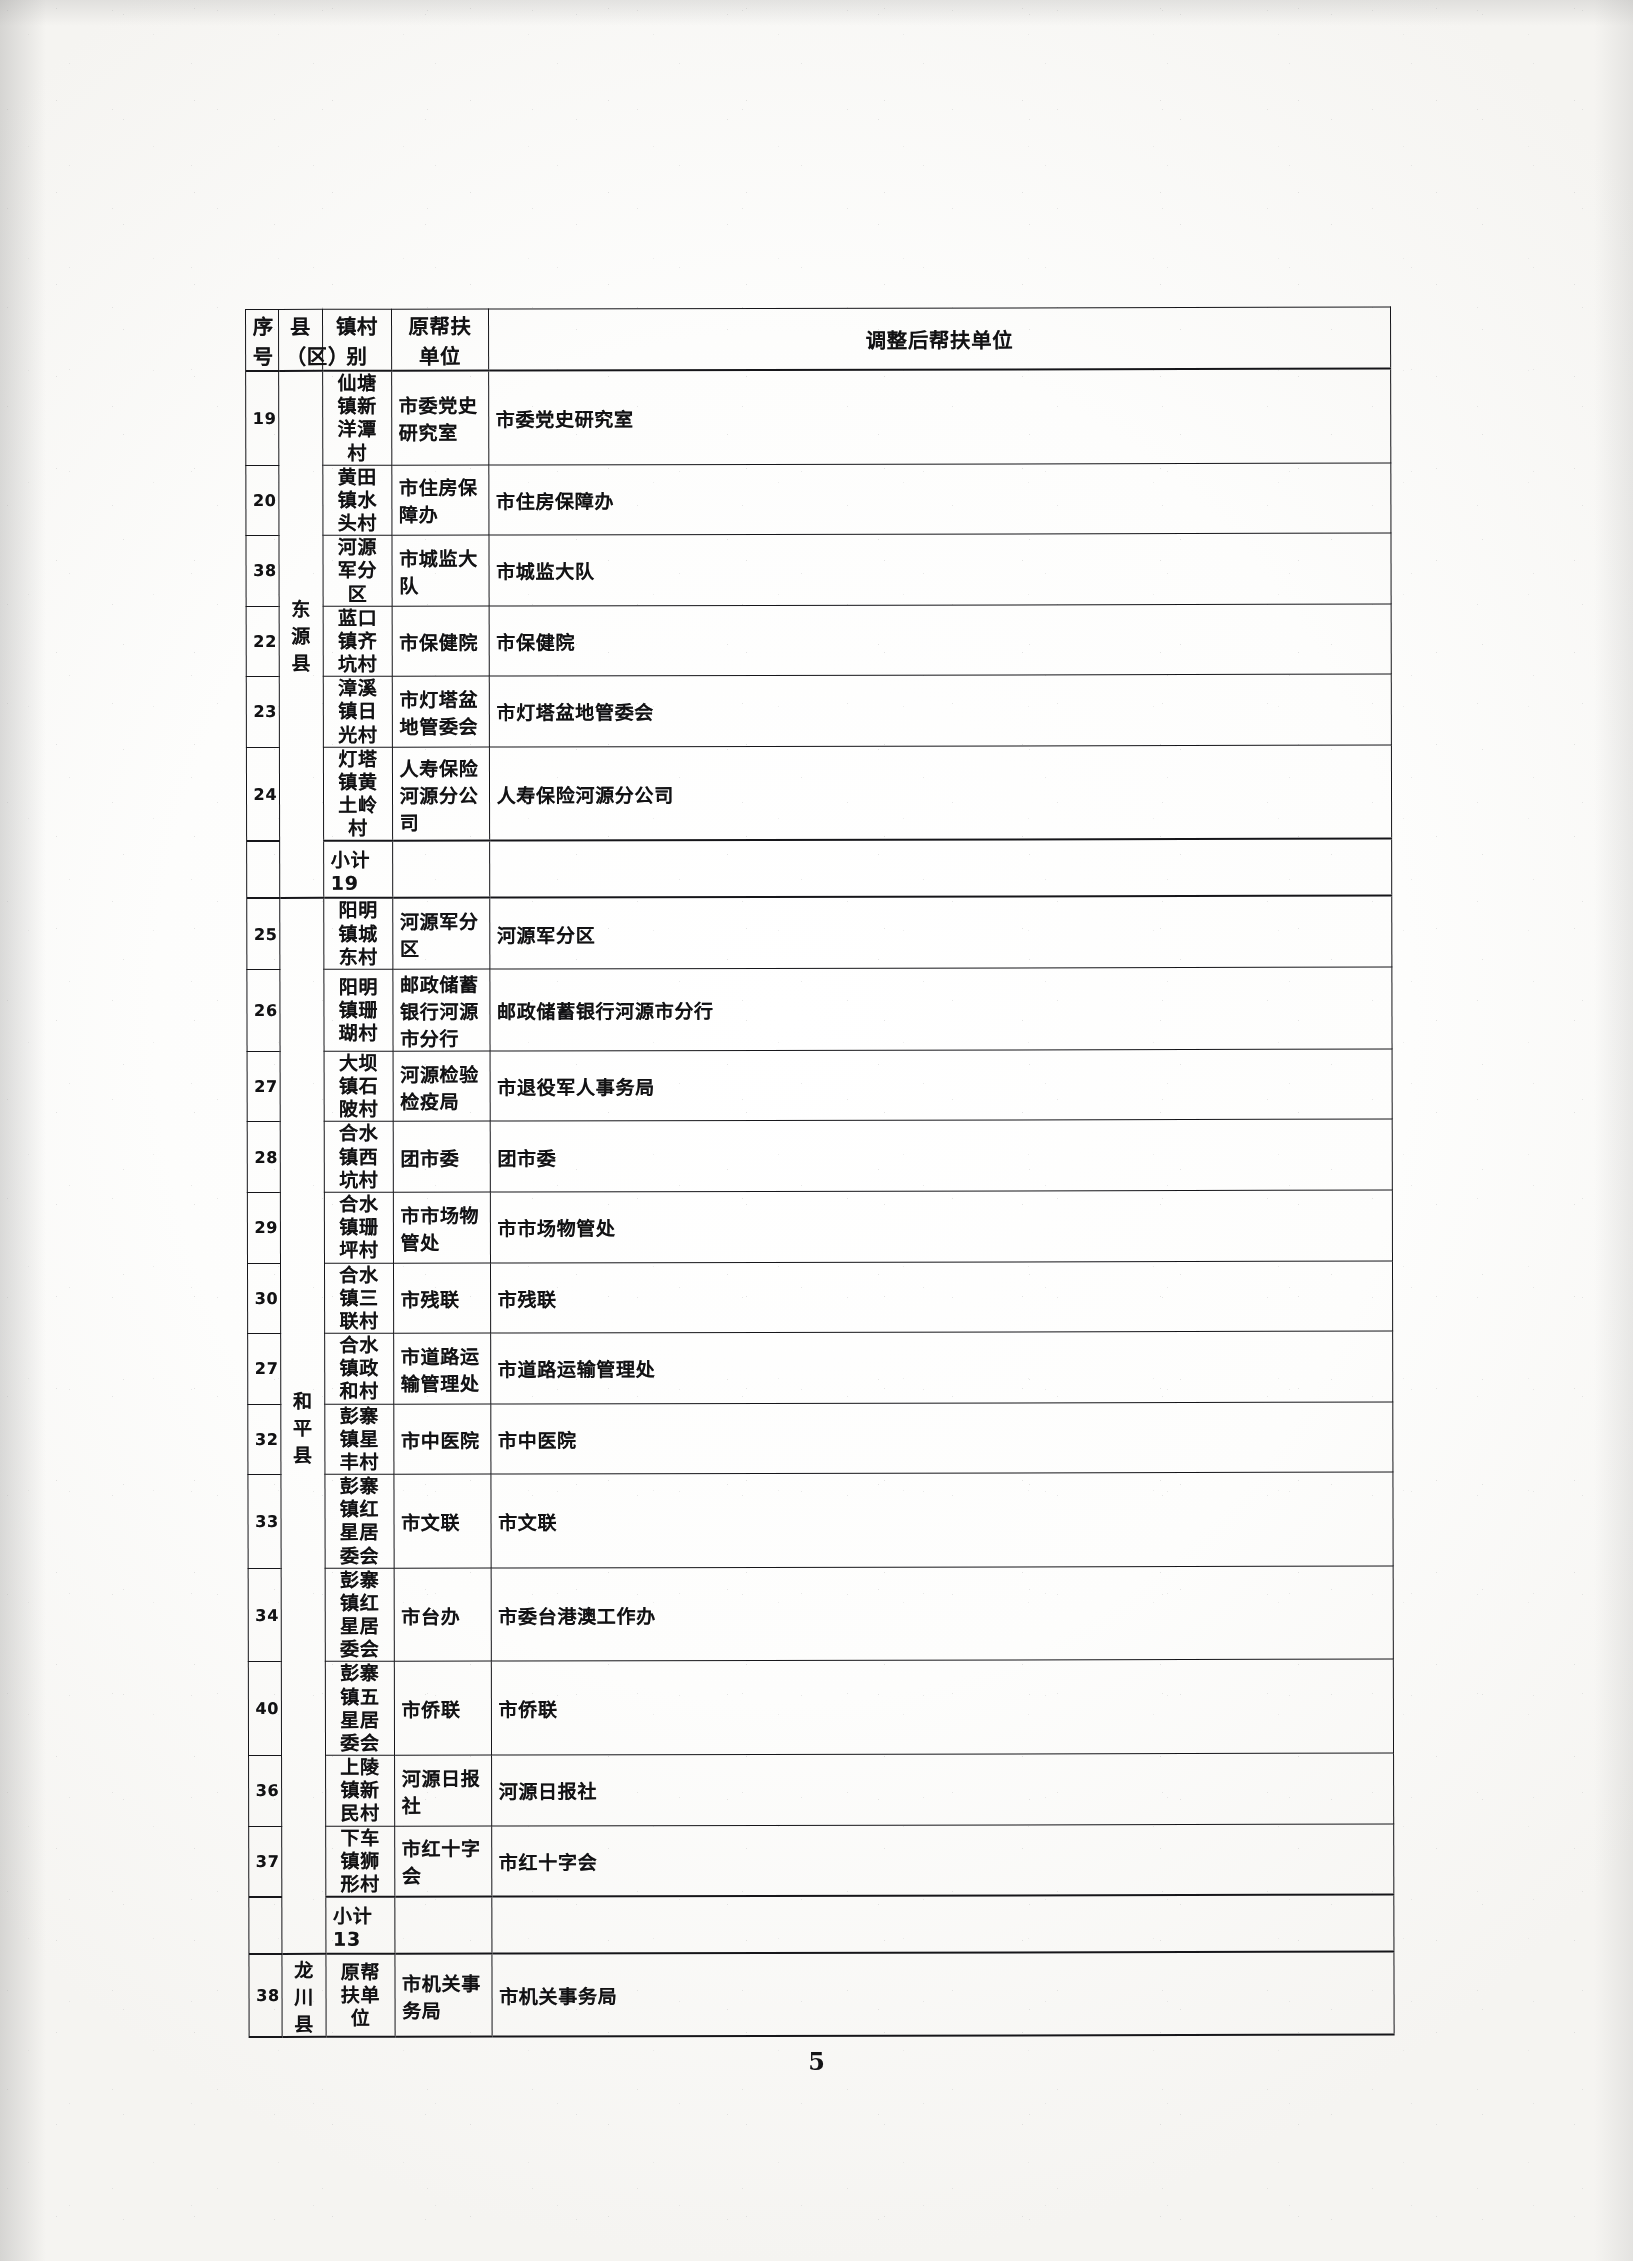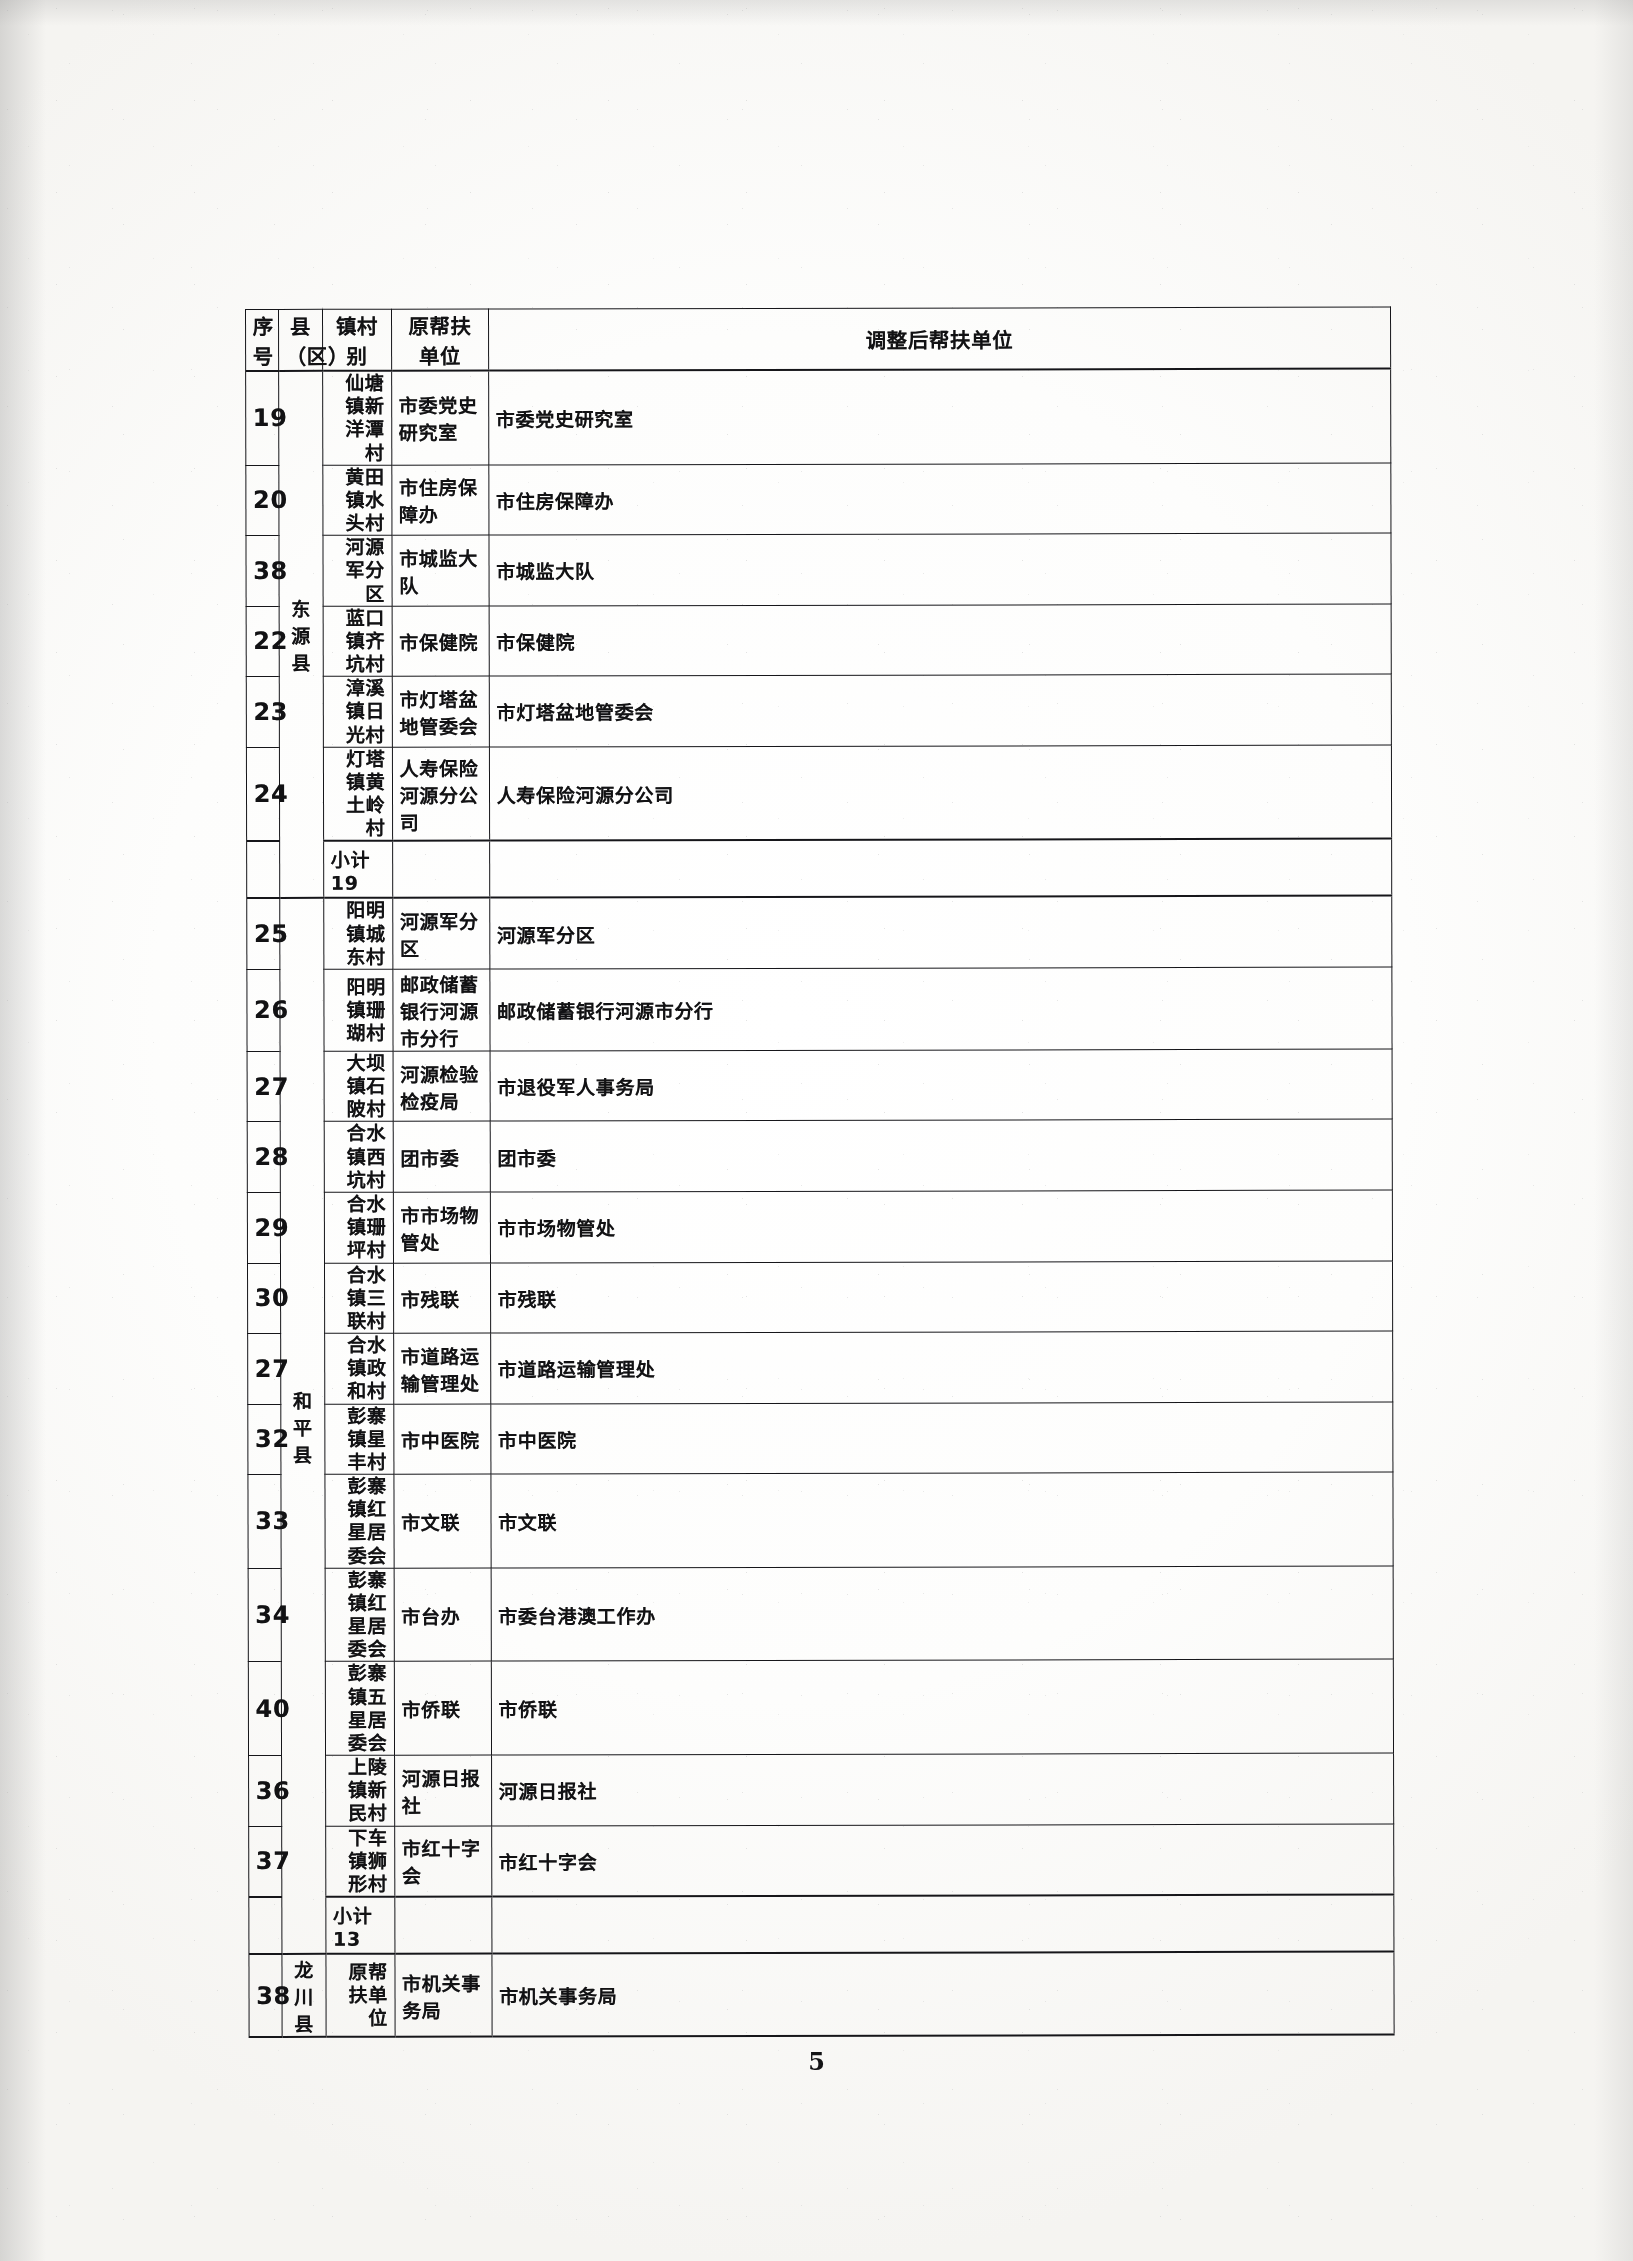--- a/index.html
+++ b/index.html
@@ -97,29 +97,29 @@
     text-align: center;
     border-bottom-width: 2px;
   }
   tbody td {
     height: 44px;
     font-size: 19px;
   }
   td.num {
     text-align: left;
     font-family: "DejaVu Serif", "Liberation Serif", serif;
-    font-size: 24px;
+    font-size: 16px;
     font-weight: 700;
     letter-spacing: 0;
   }
   td.county {
     text-align: center;
     font-size: 19px;
   }
-  td.village { text-align: right;  line-height: 1.22; }
+  td.village { text-align: center;  line-height: 1.22; }
   td.unit    { text-align: left; }
   td.subtotal {
     text-align: left;
     font-size: 19px;
     border-radius: 18px;
   }
   tr.tall td { height: 60px; }
   tr.subtotal-row td { height: 55px; }
   tr.thickline > td { border-top-width: 2.6px; }
   table.fupin tbody tr:last-child td { border-bottom-width: 2.6px; }

